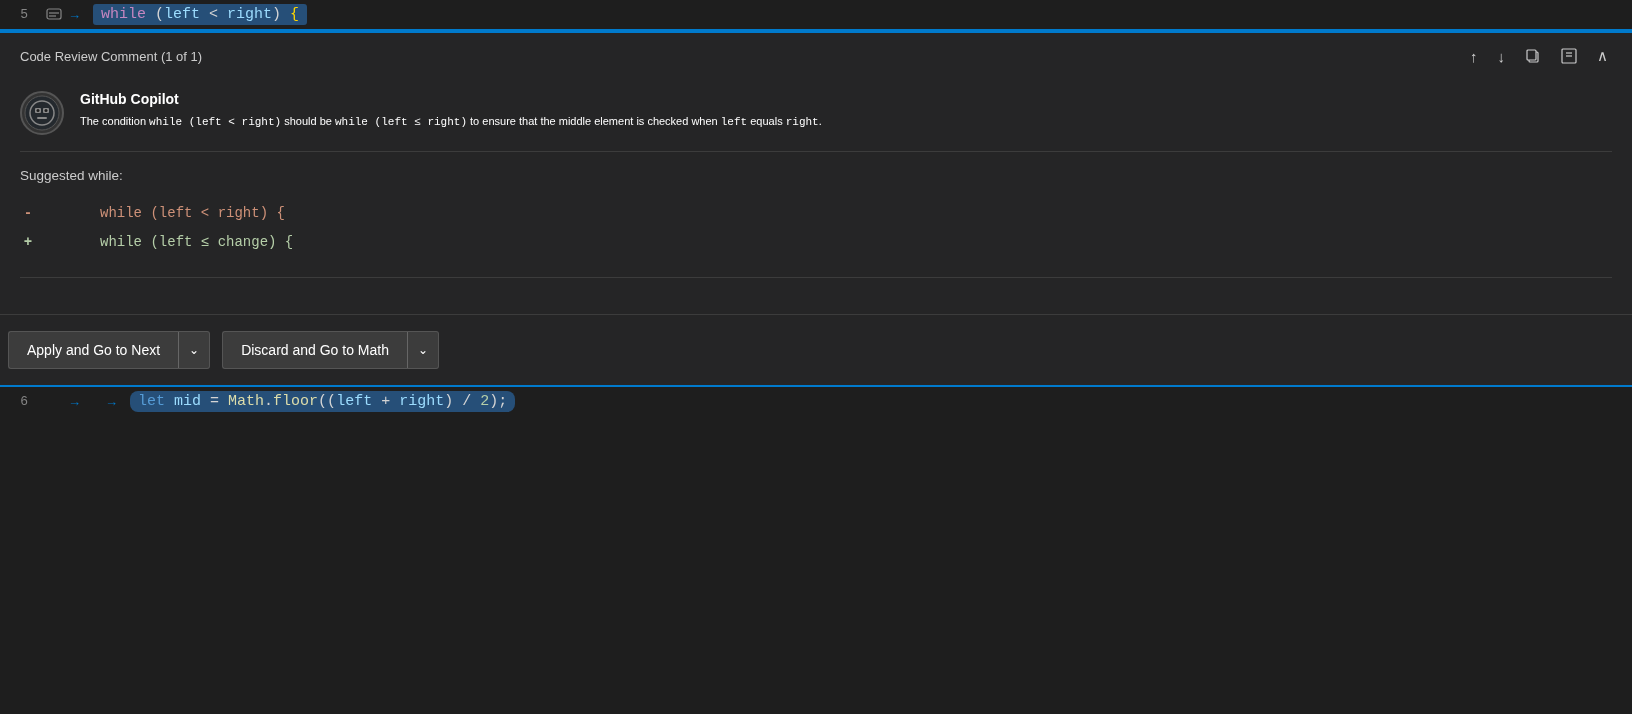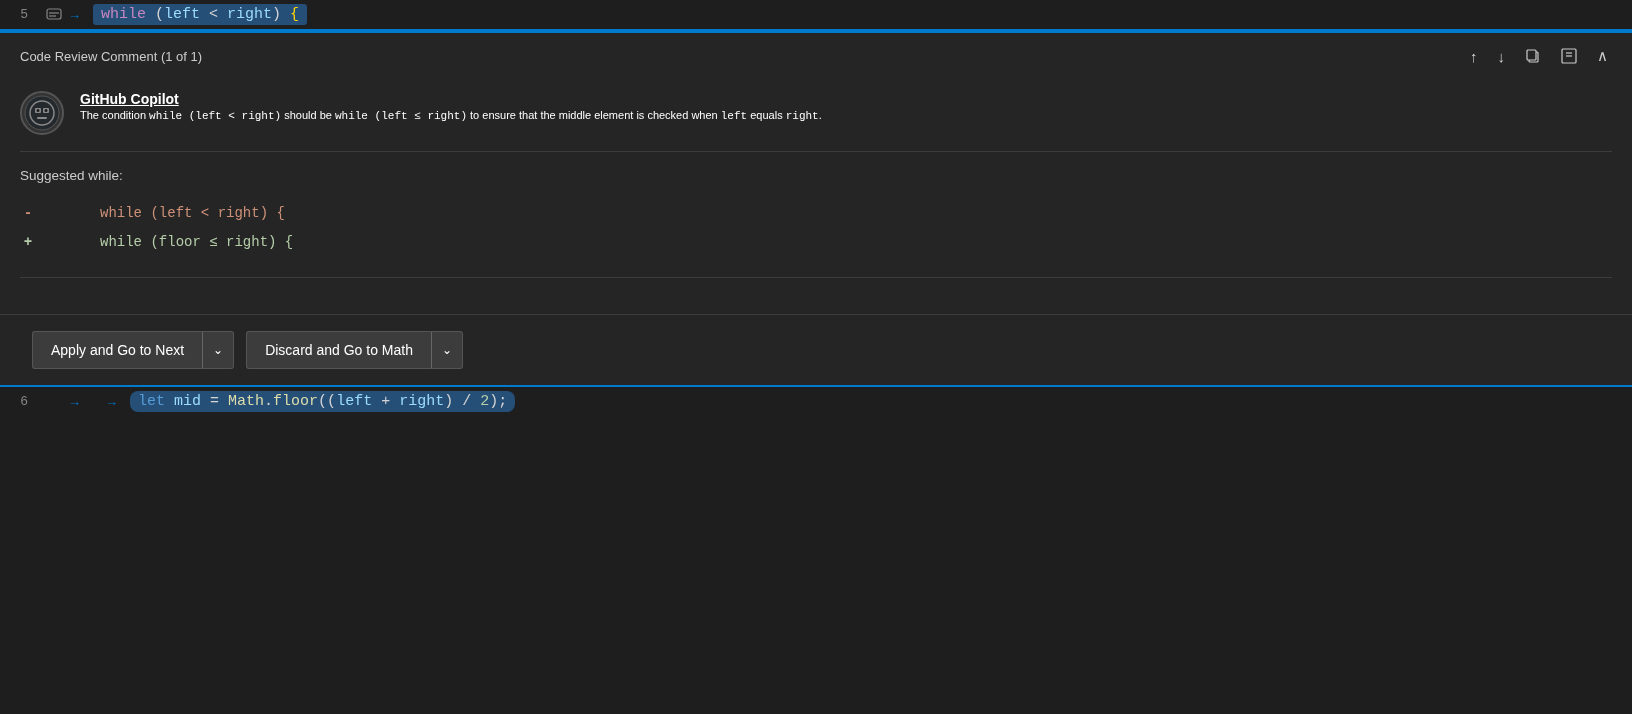--- a/index.html
+++ b/index.html
@@ -123,22 +123,21 @@
     }
 
     .comment-content {
       flex: 1;
     }
 
     .comment-author {
       font-weight: 700;
       color: #ffffff;
       font-size: 14px;
-      margin-bottom: 0;
-      text-decoration: underline;
+      margin-bottom: 6px;
     }
 
     .comment-text {
       color: #ffffff;
       font-size: 11px;
       line-height: 1.6;
     }
 
     .comment-text code {
       font-family: 'Consolas', 'Courier New', monospace;
@@ -188,21 +187,21 @@
     .diff-code-minus { color: #ce9178; }
     .diff-code-plus { color: #b5cea8; }
 
     .diff-kw-minus { color: #ce9178; }
     .diff-kw-plus { color: #b5cea8; }
 
     .action-bar {
       display: flex;
       align-items: center;
       gap: 0;
-      padding: 16px 32px;
+      padding: 16px 8px;
       background: #252526;
     }
 
     .action-btn-group {
       display: flex;
       align-items: stretch;
       margin-right: 12px;
     }
 
     .action-btn-main {
@@ -352,21 +351,21 @@
         <span class="tab-char"></span>
         <span class="diff-code-minus">
           <span class="diff-kw-minus">while</span><span class="diff-minus"> (</span><span class="diff-minus">left &lt; right</span><span class="diff-minus">) {</span>
         </span>
       </div>
       <div class="diff-line">
         <span class="diff-sign diff-plus">+</span>
         <span class="tab-char"></span>
         <span class="tab-char"></span>
         <span class="diff-code-plus">
-          <span class="diff-kw-plus">while</span><span class="diff-plus"> (</span><span class="diff-plus">floor ≤ right</span><span class="diff-plus">) {</span>
+          <span class="diff-kw-plus">while</span><span class="diff-plus"> (</span><span class="diff-plus">left ≤ change</span><span class="diff-plus">) {</span>
         </span>
       </div>
     </div>
 
     <hr class="divider">
   </div>
 </div>
 
 <div class="action-bar">
   <div class="action-btn-group">

